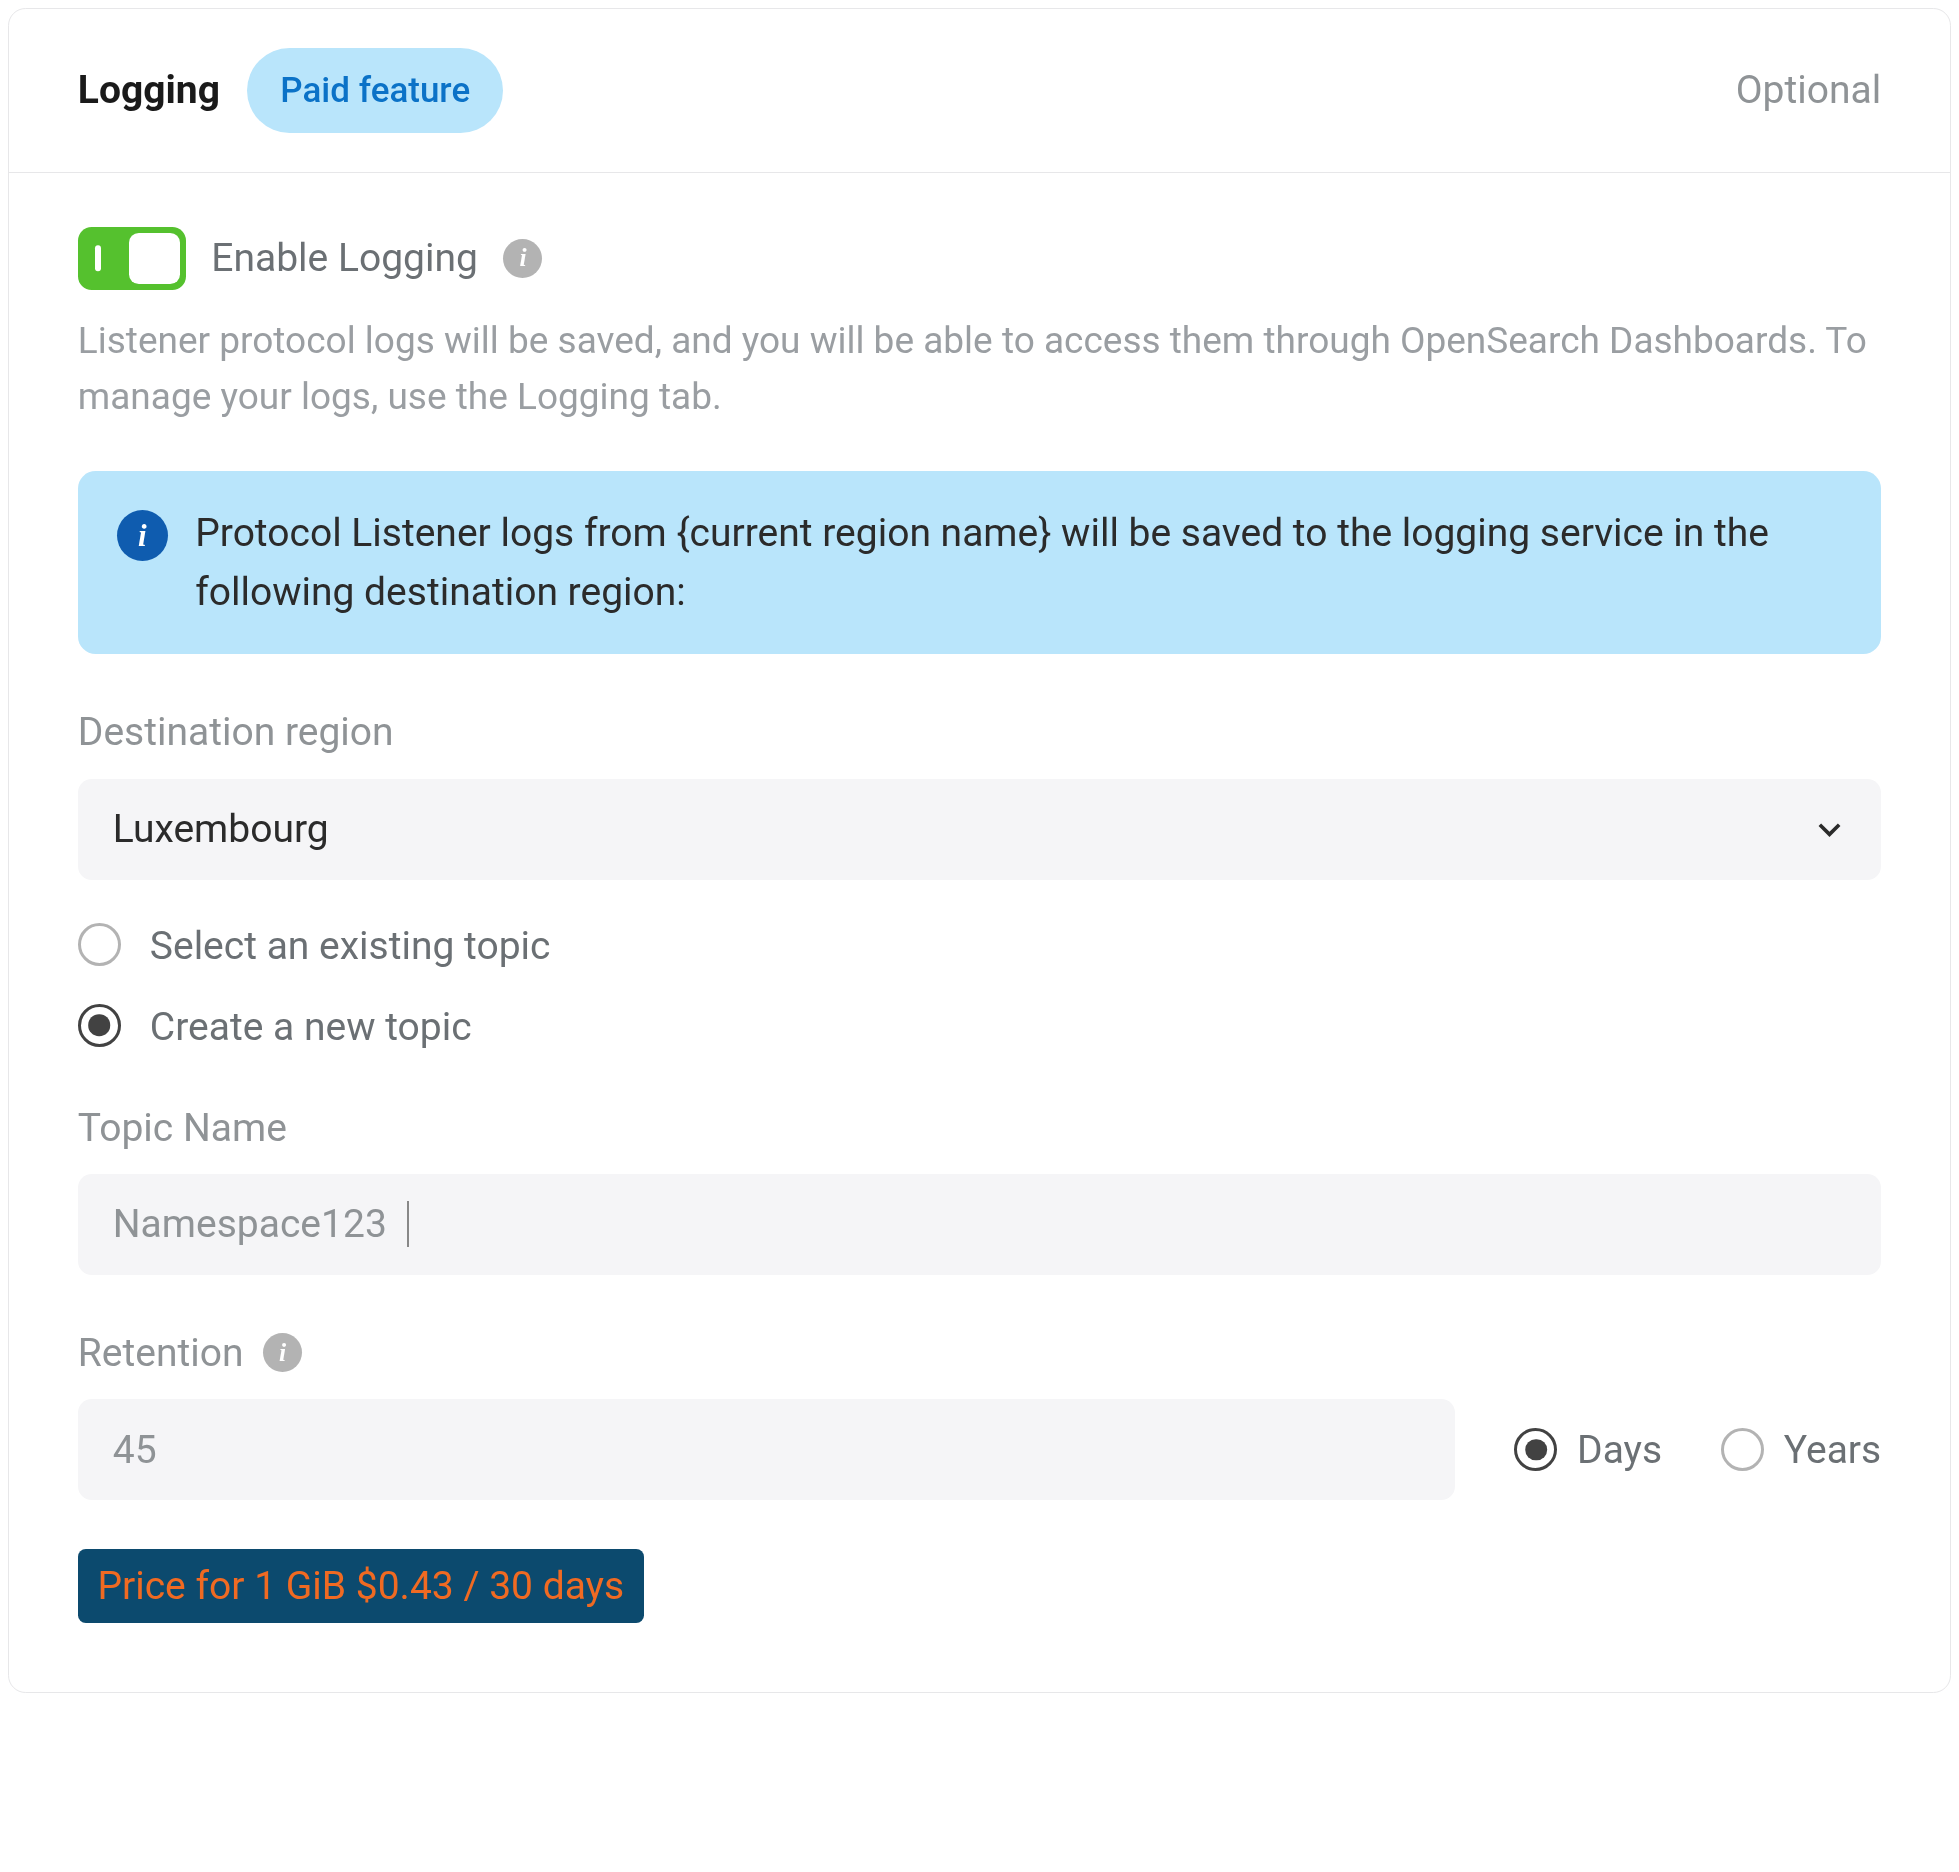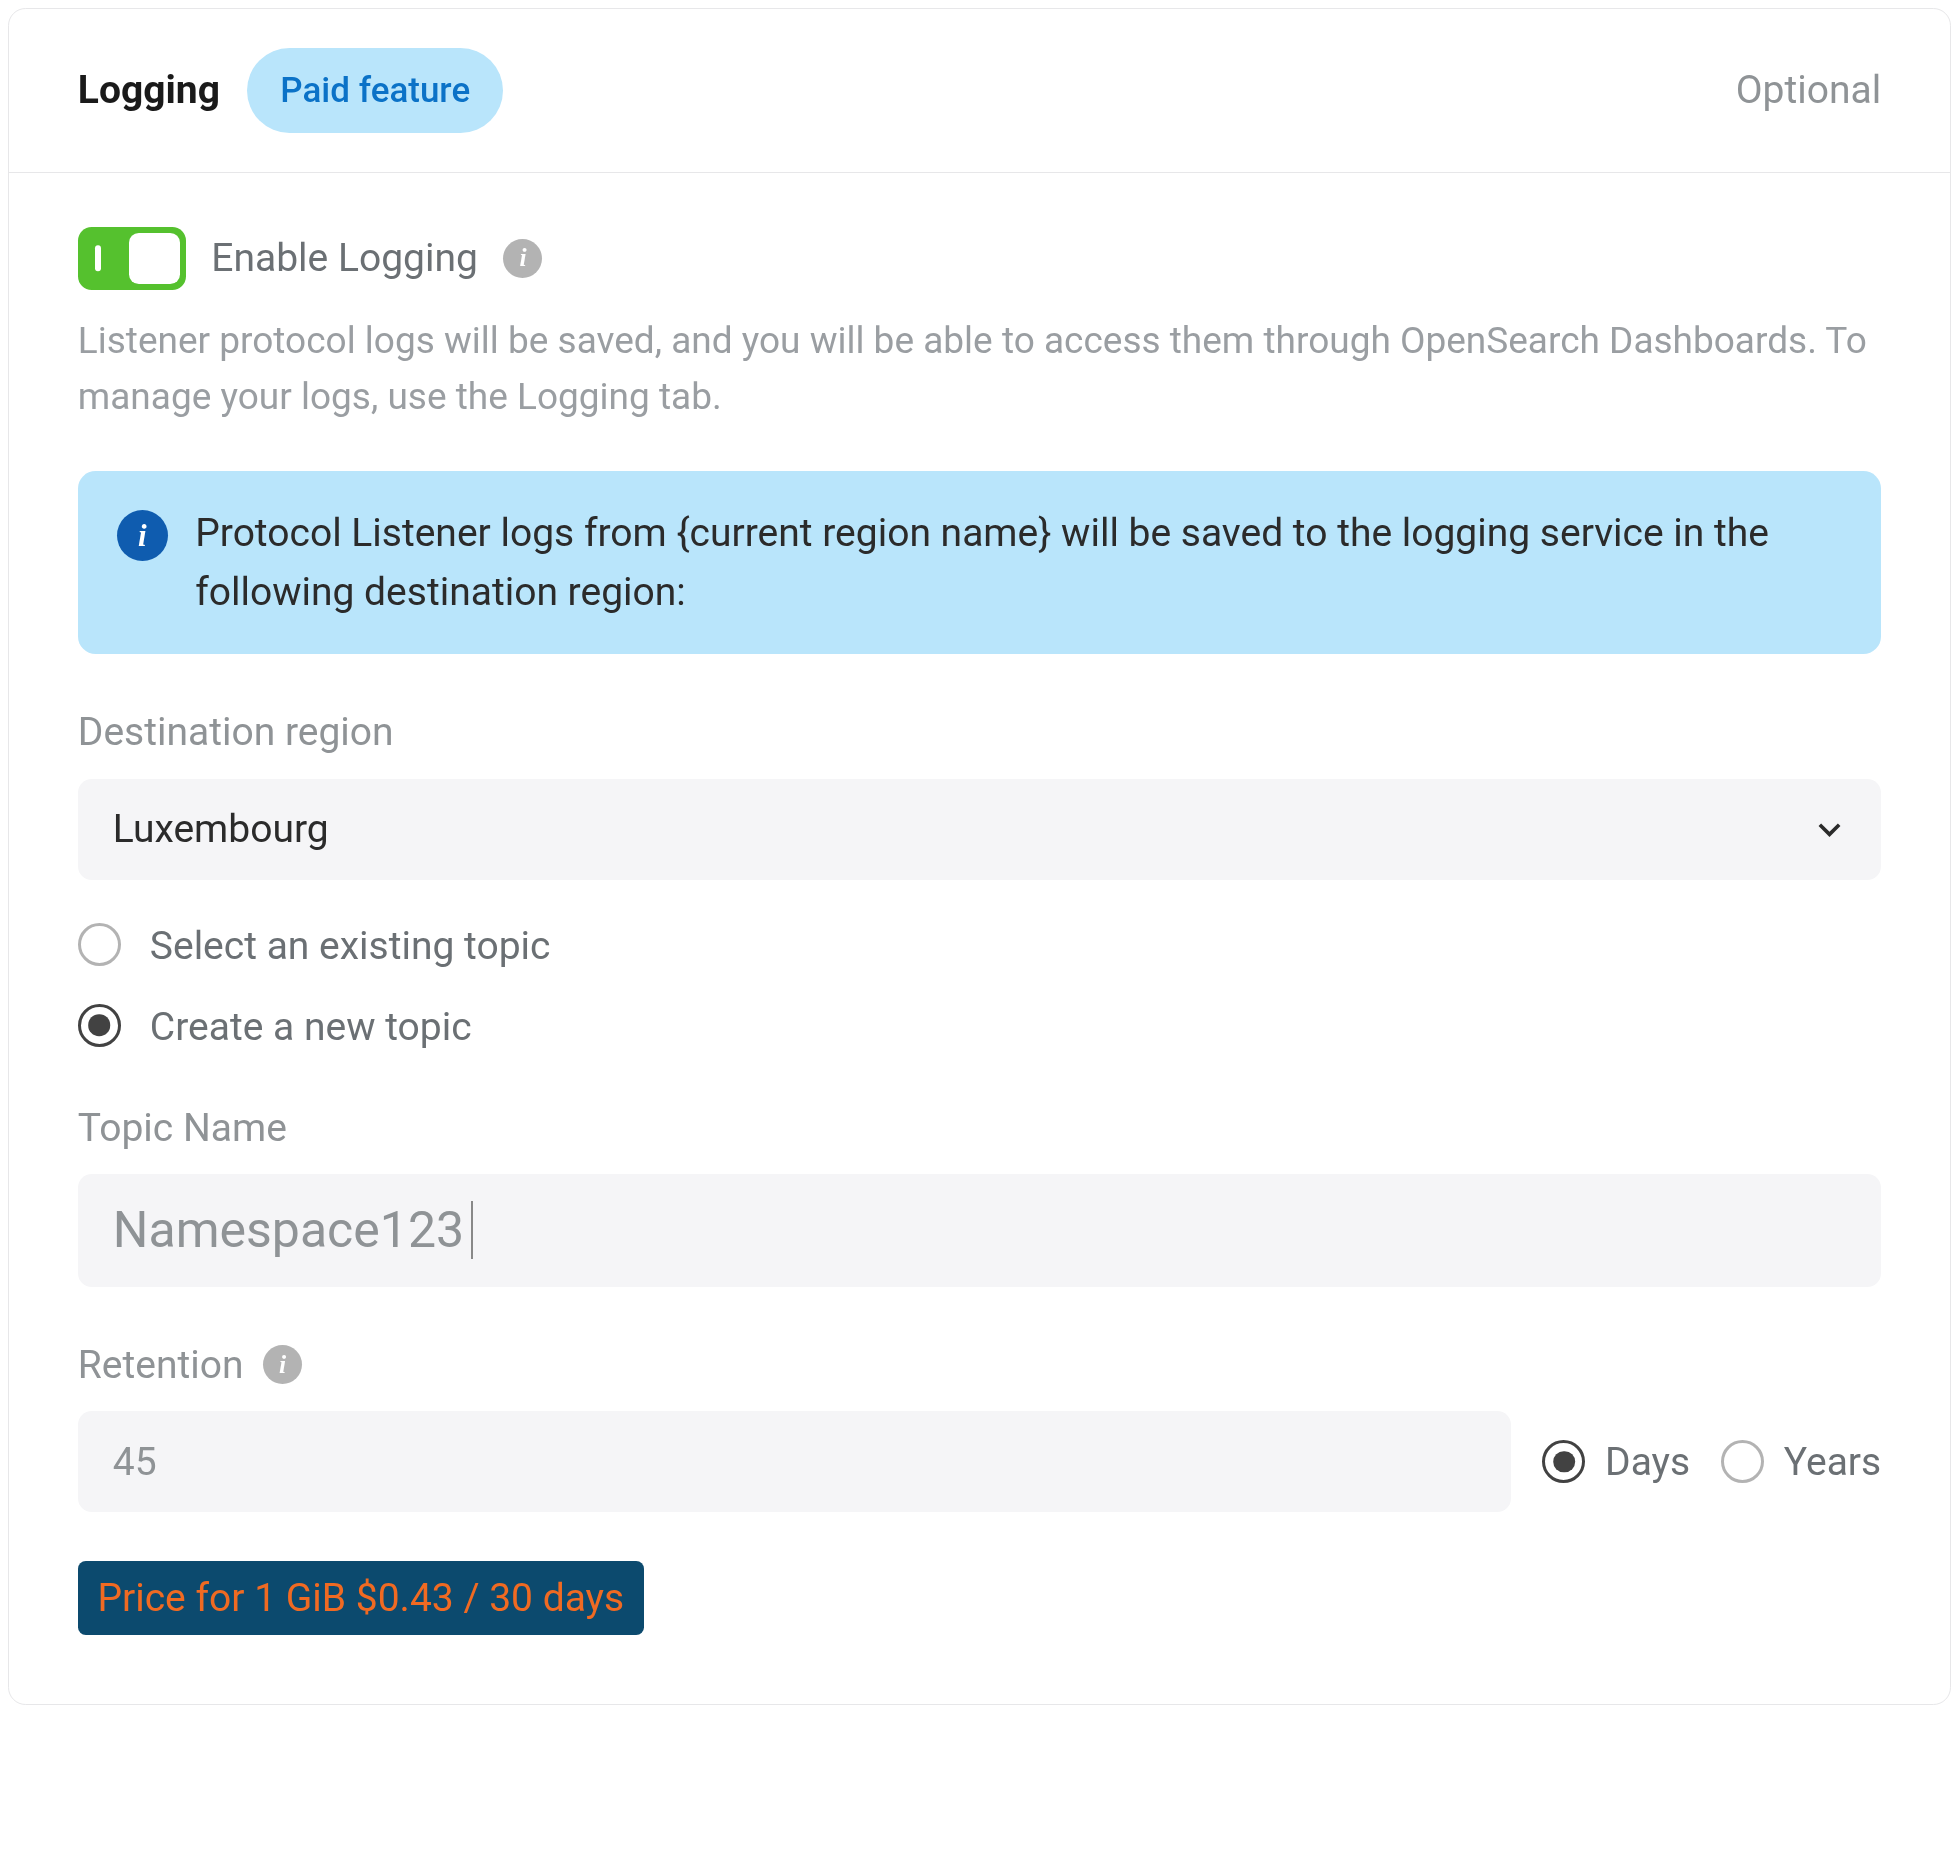--- a/index.html
+++ b/index.html
@@ -217,31 +217,31 @@
   }
   .text-input {
     margin-top: 23.5px;
     background: #f5f5f7;
     border-radius: 13.7px;
     padding: 27.4px 35px;
     display: flex;
     align-items: center;
   }
   .text-input-value {
-    font-size: 50px;
+    font-size: 39px;
     color: #8f9396;
     border-right: 2px solid #888;
-    padding-right: 7px;
+    padding-right: 20px;
     text-align: right;
   }
   .retention-row {
     margin-top: 23.5px;
     display: flex;
     align-items: center;
-    gap: 31px;
+    gap: 59px;
   }
   .retention-input {
     flex: 1;
     background: #f5f5f7;
     border-radius: 13.7px;
     padding: 27.4px 35px;
   }
   .retention-value {
     font-size: 39px;
     color: #8f9396;

